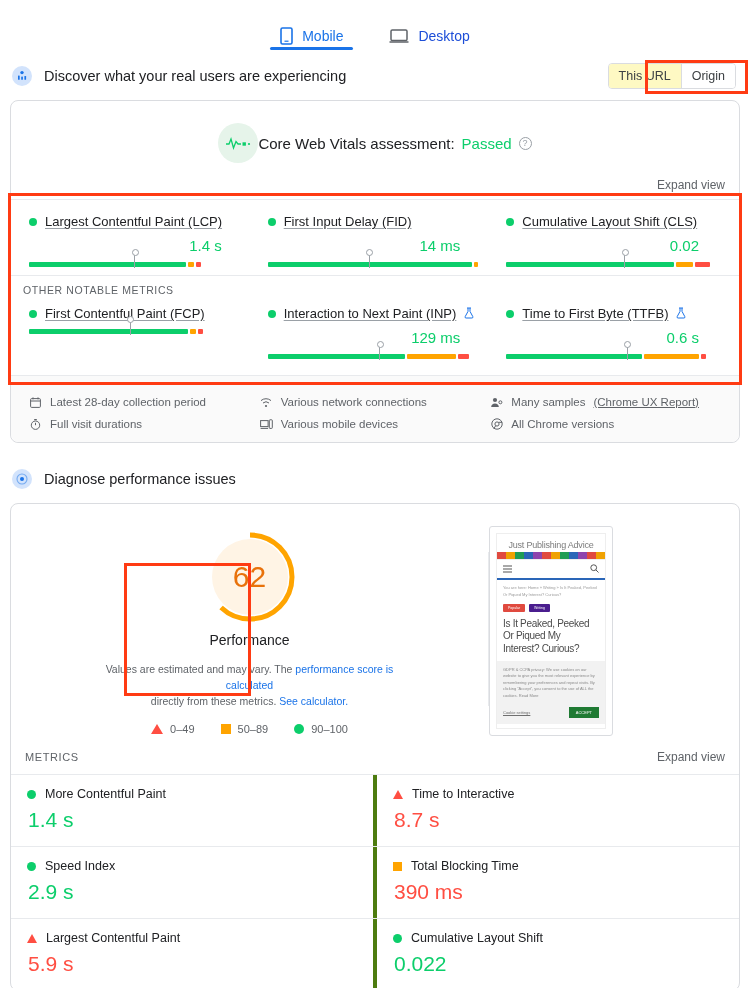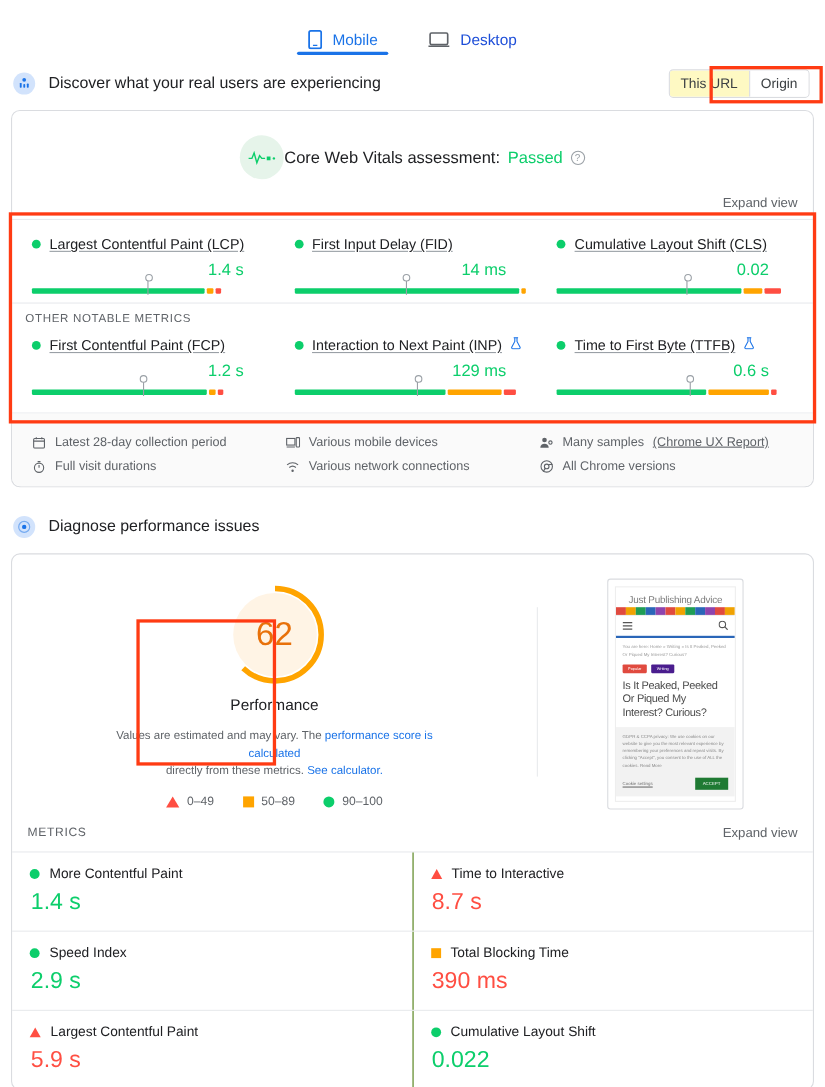--- a/index.html
+++ b/index.html
@@ -133,21 +133,21 @@
     display: flex; align-items: flex-end; gap: 8px;
     font-size: 11.5px; color: #5f6368; height: 22px;
   }
   .meta-item .mi { width: 13px; display:flex; justify-content:center; flex:0 0 13px;}
   .meta-link { text-decoration: underline; }
 
   
   .diag-body { display: flex; padding: 18px 0 0 0; position: relative; }
   .diag-left { flex: 1; display: flex; flex-direction: column; align-items: center; }
   .vline { width: 1px; background: #e8eaed; margin: 30px 0; }
-  .diag-right { width: 250px; display: flex; justify-content: center; align-items: flex-start; padding-top: 4px;}
+  .diag-right { width: 250px; display: flex; align-items: flex-start; padding-top: 4px;}
 
   .gauge-wrap { width: 124px; height: 132px; display: flex; flex-direction: column; align-items: center; justify-content: center; }
   .gauge { position: relative; width: 96px; height: 96px; }
   .gauge svg { position: absolute; inset: 0; }
   .gauge .score {
     position: absolute; inset: 0; display: flex; align-items: center; justify-content: center;
     font-size: 30px; color: #e8710a;
   }
   .gauge-label { font-size: 14px; color: #202124; margin-top: 7px; }
 
@@ -185,21 +185,21 @@
 
   
   .metrics-head {
     display: flex; justify-content: space-between; align-items: center;
     padding: 14px 14px 10px 14px;
     font-size: 11px; color: #5f6368; letter-spacing: .6px;
   }
   .metrics-head .exp { letter-spacing: 0; font-size: 12px; cursor: pointer; }
   .mrow { display: flex; border-top: 1px solid #e8eaed; }
   .mitem { flex: 1; padding: 12px 16px 14px 16px; }
-  .mitem + .mitem { border-left: 1px solid #4d7c0f; }
+  .mitem + .mitem { border-left: 4px solid #4d7c0f; }
   .mitem .t { display: flex; align-items: center; gap: 9px; font-size: 12.5px; color: #202124; }
   .mitem .v { font-size: 21px; margin-top: 7px; margin-left: 1px; }
   .ind-good { width: 9px; height: 9px; border-radius: 50%; background: #0cce6b; flex:0 0 9px;}
   .ind-avg { width: 9px; height: 9px; background: #ffa400; flex:0 0 9px;}
   .ind-poor { width: 0; height: 0; border-left: 5px solid transparent; border-right: 5px solid transparent; border-bottom: 9px solid #ff4e42; flex:0 0 10px;}
   .v-good { color: #0cce6b; }
   .v-poor { color: #ff4e42; }
 </style>
 </head>
 <body>
@@ -312,21 +312,20 @@
     <div class="divider"></div>
 
     <div class="onm-label">OTHER NOTABLE METRICS</div>
 
     <div class="mgrid" style="padding-top:10px;">
       <div class="mcell">
         <div class="mlabel">
           <span class="dot"></span>
           <span class="mname">First Contentful Paint (FCP)</span>
         </div>
-        <div class="mvalue">1.2 s</div>
         <div class="bar">
           <span class="seg good" style="width:74%"></span>
             <span class="seg avg" style="width:3%"></span>
             <span class="seg poor" style="width:2.4%"></span>
           <span class="marker" style="left:47%"></span>
         </div>
       </div>
       <div class="mcell">
         <div class="mlabel">
           <span class="dot"></span>
@@ -389,37 +388,37 @@
                 <line x1="5.5" y1="3.8" x2="5.5" y2="6.2" stroke="#5f6368" stroke-width="1"></line>
                 <line x1="4.2" y1="0.6" x2="6.8" y2="0.6" stroke="#5f6368" stroke-width="1.2"></line>
               </svg>
           </span>
           <span>Full visit durations</span>
         </div>
       </div>
       <div class="meta-col">
         <div class="meta-item">
           <span class="mi">
+            <svg width="12" height="11" viewBox="0 0 12 11">
+                <path d="M1 3.6A7.6 7.6 0 0 1 11 3.6" fill="none" stroke="#5f6368" stroke-width="1"></path>
+                <path d="M3 6A4.6 4.6 0 0 1 9 6" fill="none" stroke="#5f6368" stroke-width="1"></path>
+                <circle cx="6" cy="9" r="1.1" fill="#5f6368"></circle>
+              </svg>
+          </span>
+          <span>Various network connections</span>
+        </div>
+        <div class="meta-item">
+          <span class="mi">
             <svg width="13" height="11" viewBox="0 0 13 11">
                 <rect x="0.6" y="1.6" width="7.5" height="6" fill="none" stroke="#5f6368" stroke-width="1"></rect>
                 <rect x="9.3" y="0.8" width="3" height="8.6" rx=".7" fill="none" stroke="#5f6368" stroke-width="1"></rect>
                 <line x1="0.6" y1="9.4" x2="8.1" y2="9.4" stroke="#5f6368" stroke-width="1"></line>
               </svg>
           </span>
           <span>Various mobile devices</span>
-        </div>
-        <div class="meta-item">
-          <span class="mi">
-            <svg width="12" height="11" viewBox="0 0 12 11">
-                <path d="M1 3.6A7.6 7.6 0 0 1 11 3.6" fill="none" stroke="#5f6368" stroke-width="1"></path>
-                <path d="M3 6A4.6 4.6 0 0 1 9 6" fill="none" stroke="#5f6368" stroke-width="1"></path>
-                <circle cx="6" cy="9" r="1.1" fill="#5f6368"></circle>
-              </svg>
-          </span>
-          <span>Various network connections</span>
         </div>
       </div>
       <div class="meta-col">
         <div class="meta-item">
           <span class="mi">
             <svg width="13" height="11" viewBox="0 0 13 11">
                 <circle cx="5" cy="3" r="2.1" fill="#5f6368"></circle>
                 <path d="M1.2 10c0-2.2 1.7-3.6 3.8-3.6S8.8 7.8 8.8 10z" fill="#5f6368"></path>
                 <circle cx="10.4" cy="5.3" r="1.5" fill="none" stroke="#5f6368" stroke-width="1"></circle>
               </svg>

